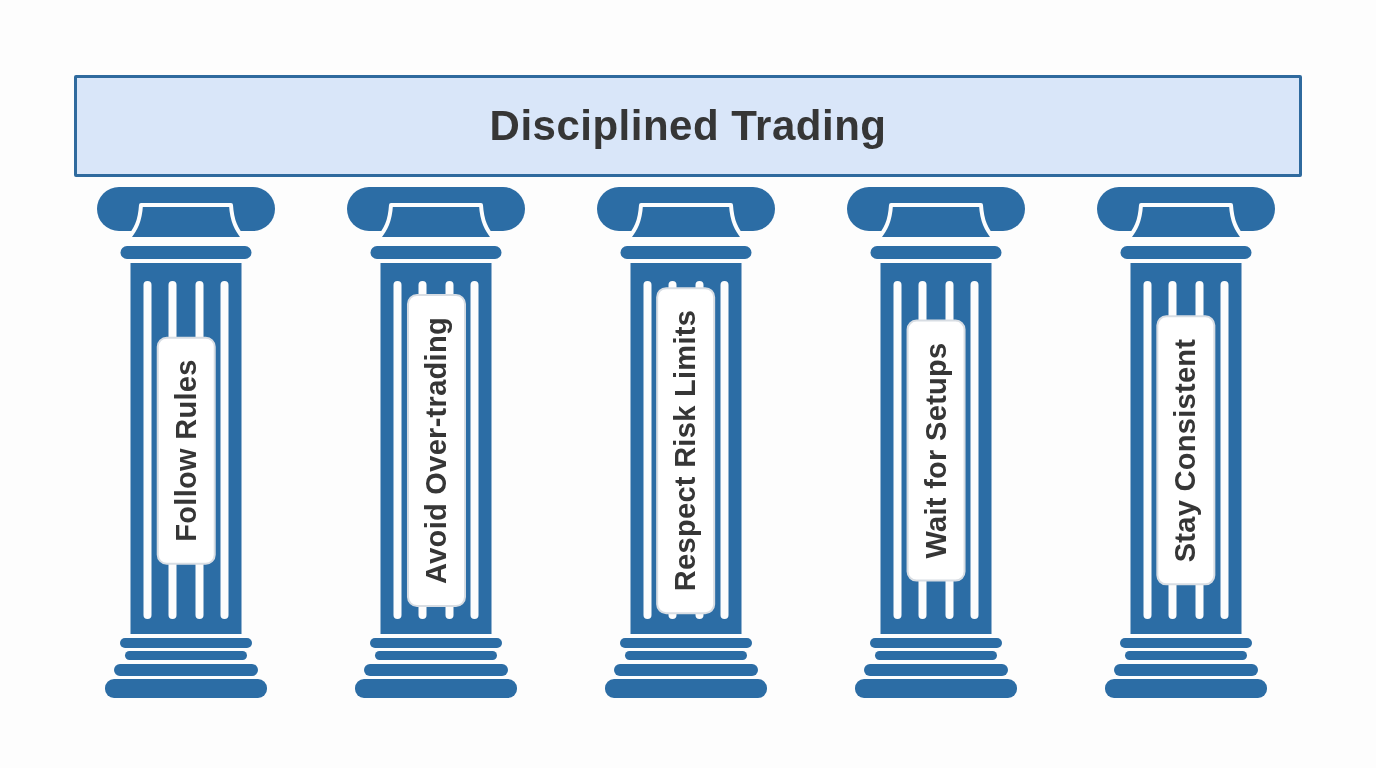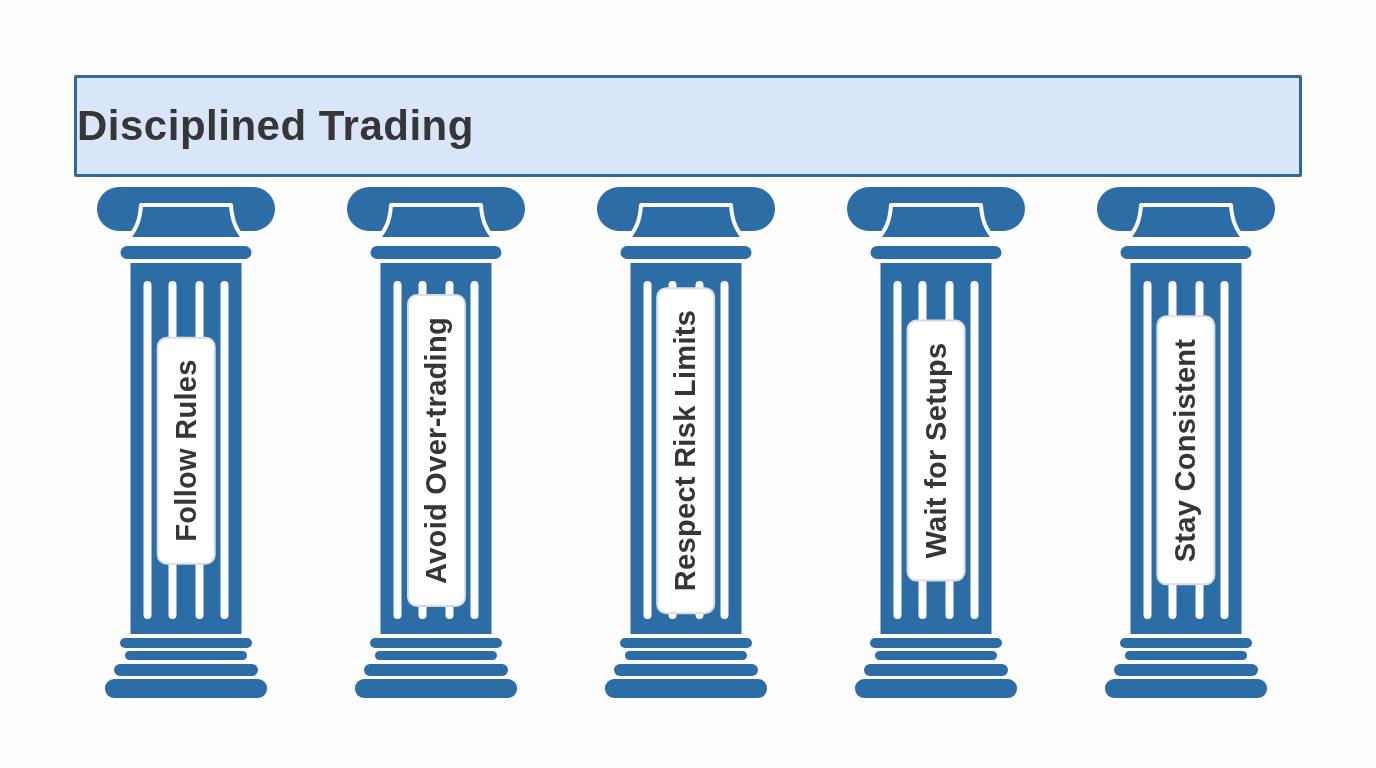--- a/index.html
+++ b/index.html
@@ -26,21 +26,21 @@
     position: absolute;
     left: 74px;
     top: 75px;
     width: 1228px;
     height: 102px;
     background: var(--banner-bg);
     border: 3px solid var(--banner-border);
     border-radius: 2px;
     display: flex;
     align-items: center;
-    justify-content: flex-start;
+    justify-content: center;
   }
   .banner-title {
     font-size: 42px;
     font-weight: 700;
     letter-spacing: 0.5px;
     color: var(--text-dark);
   }
   .pillar {
     position: absolute;
     top: 187px;

